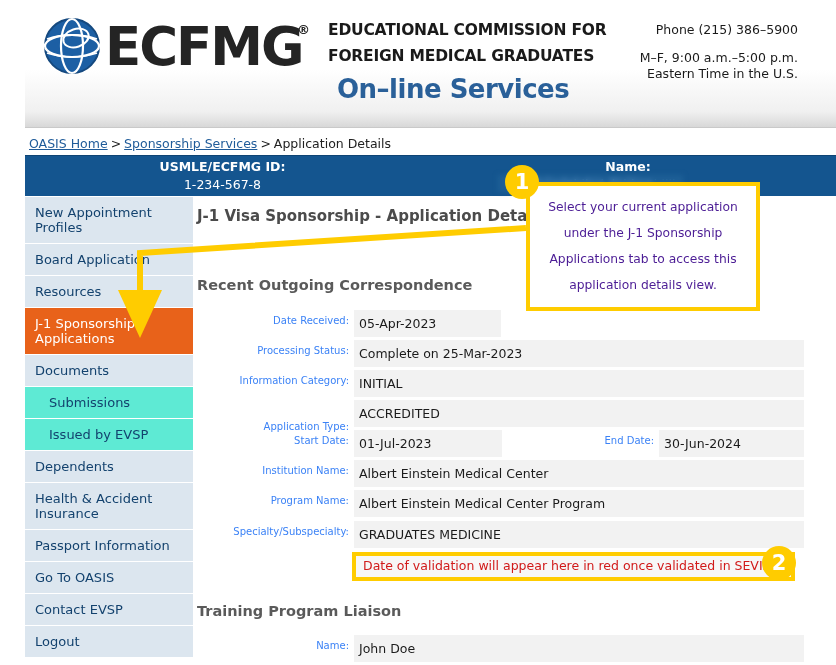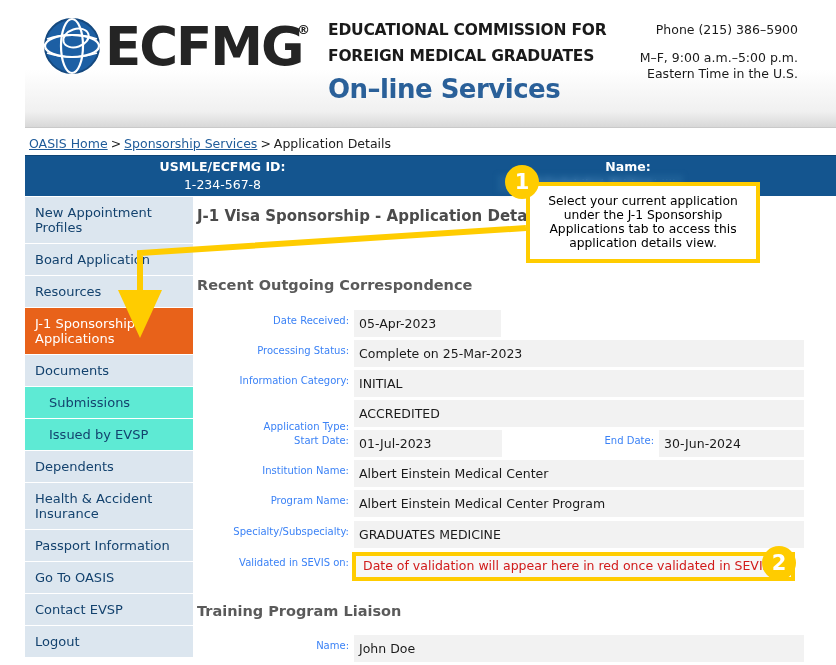--- a/index.html
+++ b/index.html
@@ -57,21 +57,21 @@
     left: 303px;
     font-size: 15.5px;
     font-weight: bold;
     color: #1a1a1a;
     letter-spacing: -0.2px;
   }
   #org-1 { top: 21px; }
   #org-2 { top: 47px; }
   #onlineservices {
     position: absolute;
-    left: 303px; top: 74px;
+    left: 312px; top: 74px;
     font-size: 26px;
     color: #2a6099;
     font-weight: bold;
     letter-spacing: -0.5px;
   }
   .contact-line {
     position: absolute;
     right: 38px;
     font-size: 12.5px;
     color: #1a1a1a;
@@ -210,22 +210,22 @@
   
   #callout1 {
     position: absolute;
     left: 526px; top: 182px;
     width: 234px;
     background: #ffffff;
     border: 4px solid #ffcc00;
     box-sizing: border-box;
     padding: 8px 10px 9px 10px;
     font-size: 12.3px;
-    line-height: 14px;
-    color: #000000;
+    line-height: 26px;
+    color: #4c1d95;
     text-align: center;
     z-index: 40;
   }
   #badge1 {
     position: absolute;
     left: 505px; top: 165px;
     width: 34px; height: 34px;
     border-radius: 50%;
     background: #ffcc00;
     color: #ffffff;
@@ -373,21 +373,20 @@
       <div class="flabel" style="left:0; width:152px;">Program Name:</div>
       <div class="fvalue" style="left:157px; width:450px;">Albert Einstein Medical Center Program</div>
     </div>
 
     <div class="frow" style="top:324px;">
       <div class="flabel" style="left:0; width:152px;">Specialty/Subspecialty:</div>
       <div class="fvalue" style="left:157px; width:450px;">GRADUATES MEDICINE</div>
     </div>
 
     <div class="frow" style="top:355px;">
-      <div class="flabel" style="left:0; width:152px;">Validated in SEVIS on:</div>
       <div class="fvalue red" style="left:157px; width:438px; padding-left:9px;">Date of validation will appear here in red once validated in SEVIS.</div>
     </div>
 
     <div class="section-head" id="sec-liaison">Training Program Liaison</div>
 
     <div class="frow" style="top:438px;">
       <div class="flabel" style="left:0; width:152px;">Name:</div>
       <div class="fvalue" style="left:157px; width:450px;">John Doe</div>
     </div>
   </div>

